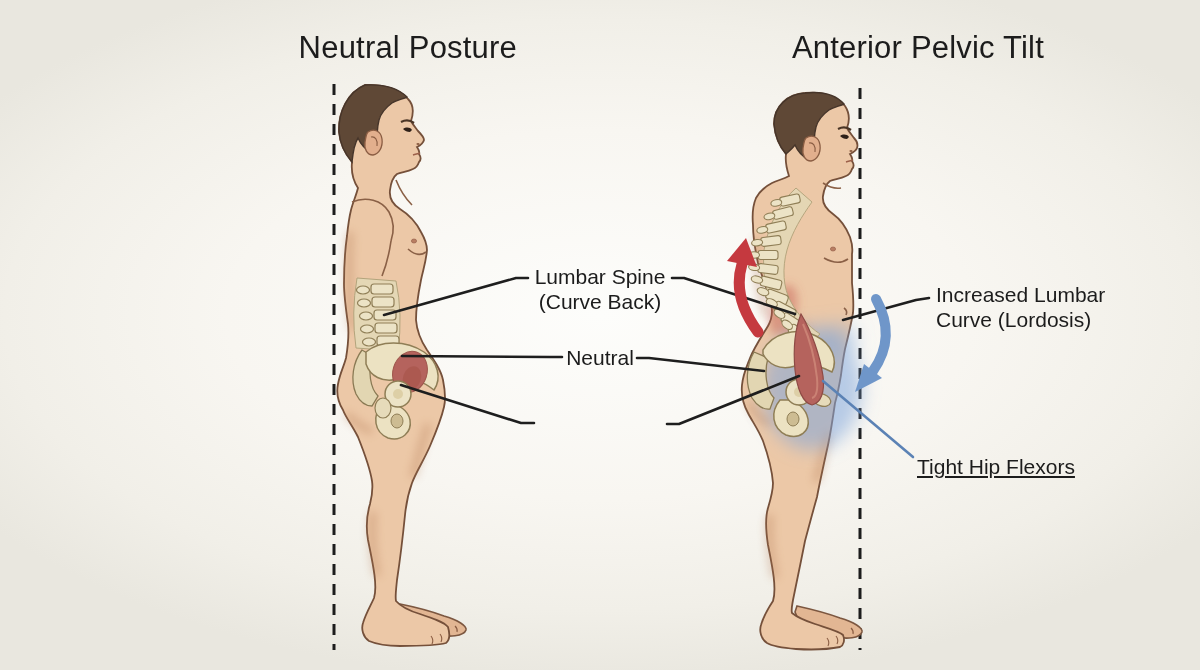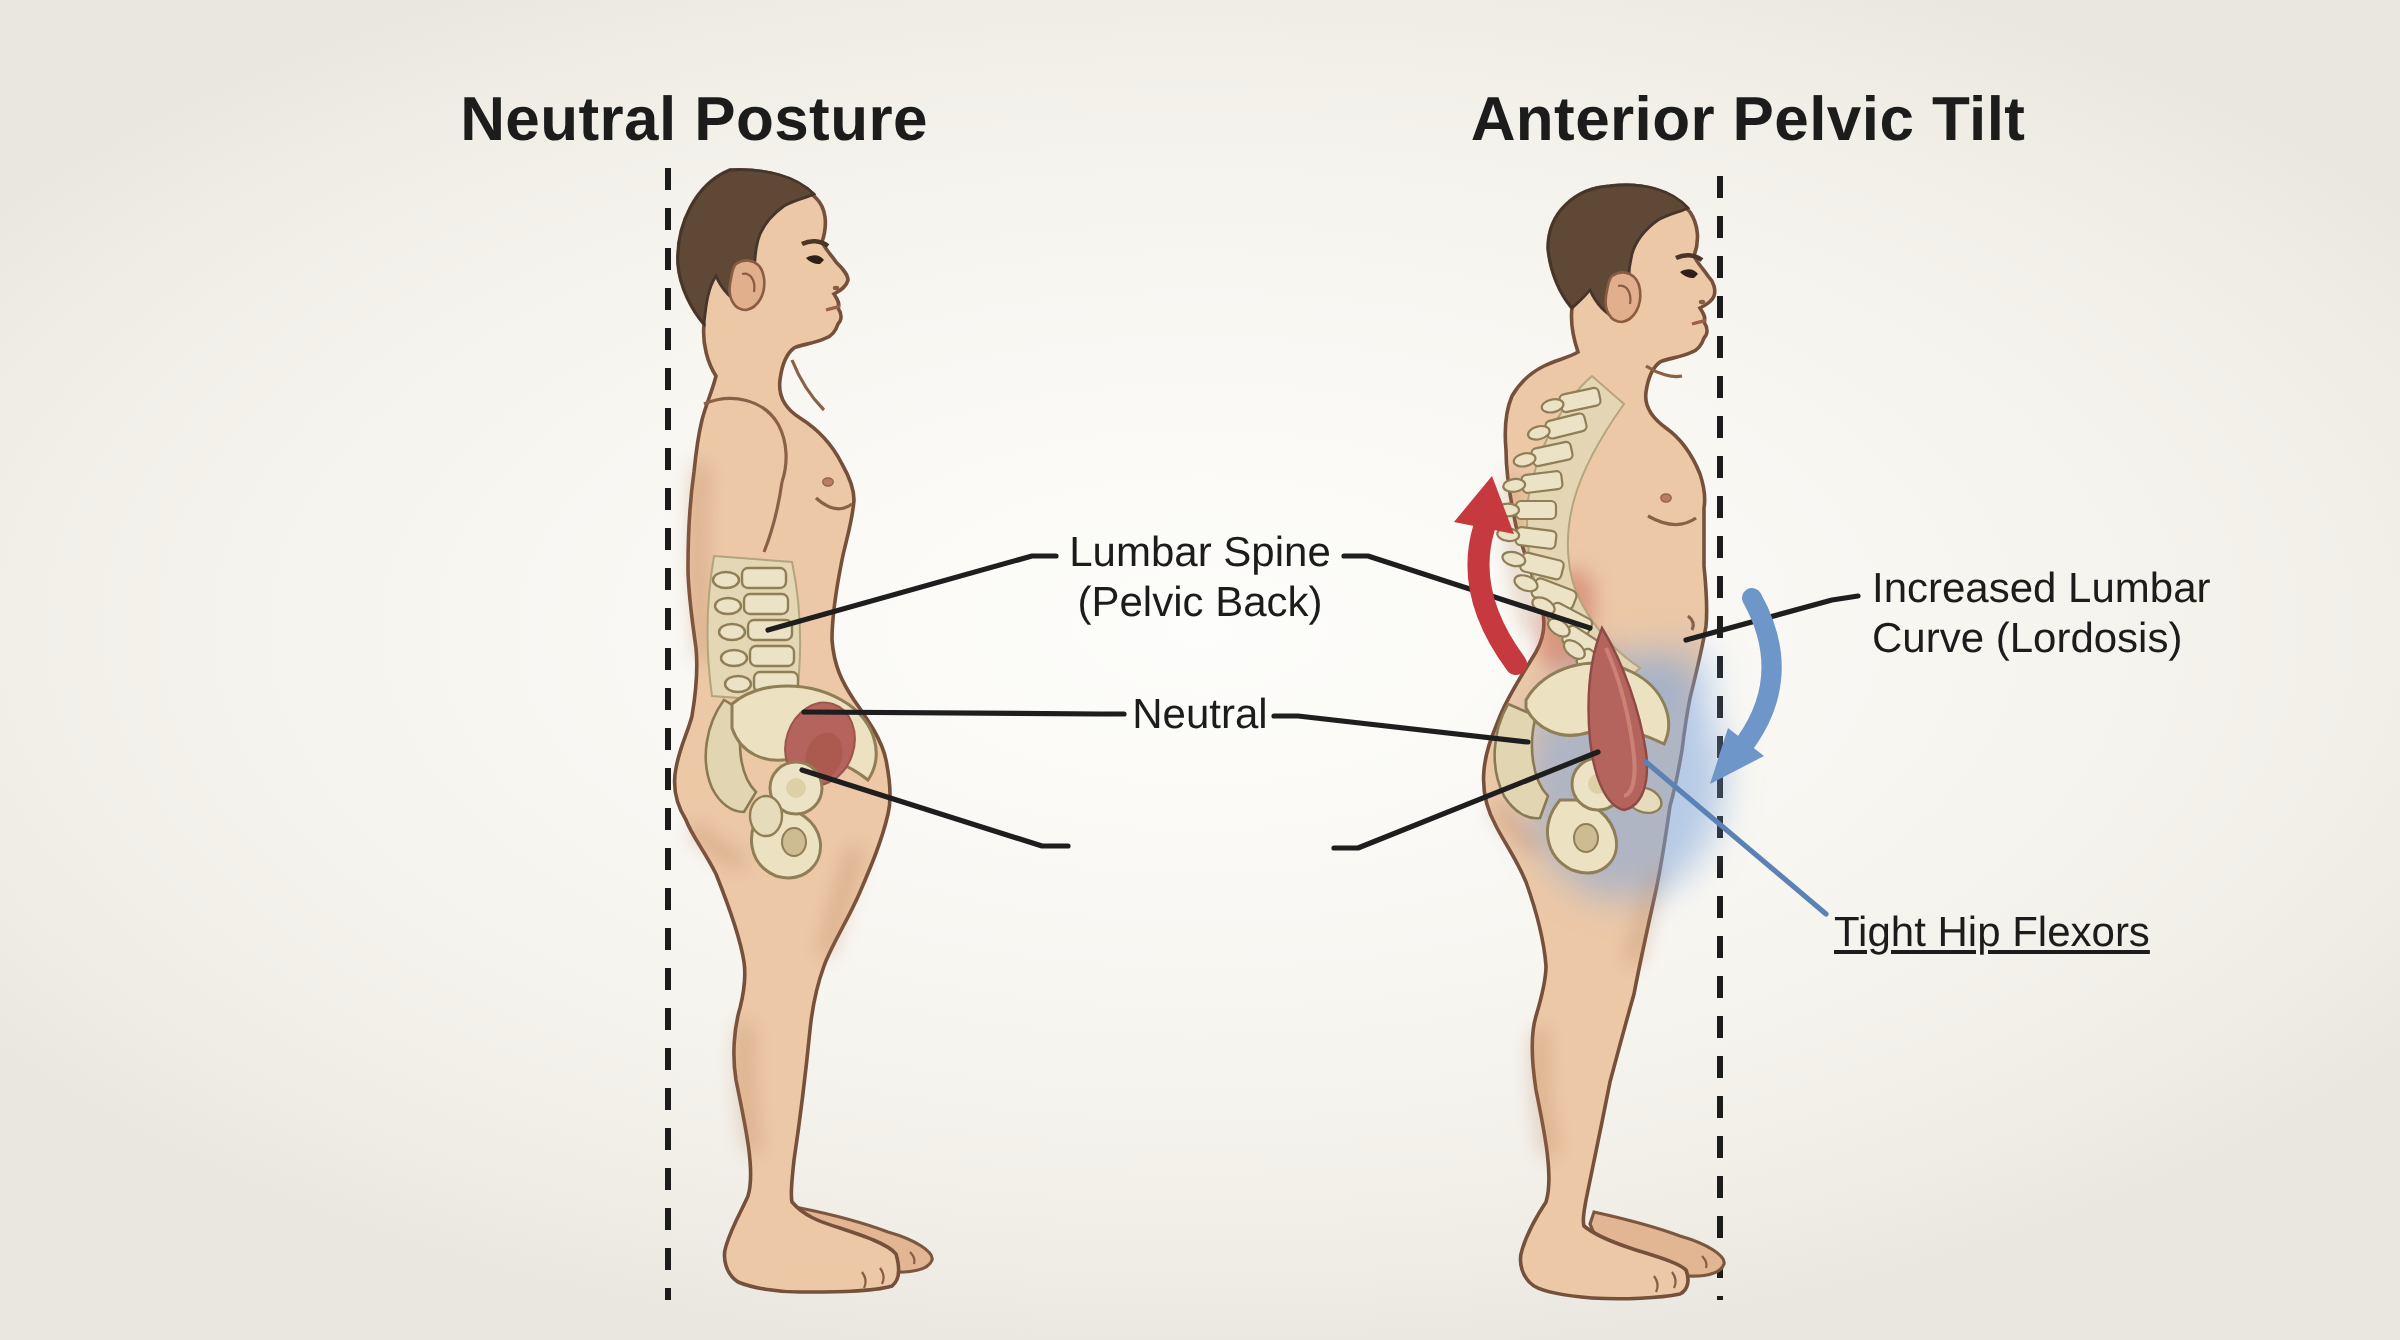--- a/index.html
+++ b/index.html
@@ -1,20 +1,20 @@
 <!DOCTYPE html>
 <html><head>
 <meta charset="utf-8">
 <style>
   html,body{margin:0;padding:0;background:#e9e7df;}
   .stage{position:relative;width:1200px;height:670px;overflow:hidden;
     background:radial-gradient(ellipse 62% 55% at 50% 47%, #fdfdfb 0%, #f8f6f1 50%, #f1efe8 80%, #e9e7df 100%);
     font-family:"Liberation Sans", sans-serif;}
   .artlayer{position:absolute;left:0;top:0;width:1200px;height:670px;}
-  .title{position:absolute;font-weight:bold;font-size:31px;color:#1c1c1c;text-align:center;letter-spacing:.2px;margin-top:12px;}
+  .title{position:absolute;font-weight:normal;font-size:31px;color:#1c1c1c;text-align:right;letter-spacing:.2px;}
   #title-left{left:177px;top:30px;width:340px;}
   #title-right{left:704px;top:30px;width:340px;}
   .lbl{position:absolute;font-size:21px;line-height:25px;color:#1c1c1c;}
   .ctr{text-align:center;}
   #lbl-lumbar{left:505px;top:264px;width:190px;}
   #lbl-pelvis{left:505px;top:345px;width:190px;}
   #lbl-hip{left:505px;top:410px;width:190px;}
   #lbl-lordosis{left:936px;top:282px;width:230px;}
   #lbl-tight{left:917px;top:454px;width:240px;text-decoration:underline;}
 </style>
@@ -263,21 +263,21 @@
       <path d="M 876,299 Q 897,337 873,371" fill="none" stroke-width="10" stroke-linecap="round" stroke="#6f96c9"></path>
       <polygon points="855,392 882,378 864,364" fill="#6f96c9"></polygon>
     </g>
   </svg>
 
   <div class="title" id="title-left">Neutral Posture</div>
   <div class="title" id="title-right">Anterior Pelvic Tilt</div>
 
   <div class="lbl ctr" id="lbl-lumbar">
     <div>Lumbar Spine</div>
-    <div>(Pelvic Back)</div>
+    <div>(Curve Back)</div>
   </div>
 
   <div class="lbl ctr" id="lbl-pelvis">
     <div>Neutral</div>
   </div>
 
 
   <div class="lbl" id="lbl-lordosis">
     <div>Increased Lumbar</div>
     <div>Curve (Lordosis)</div>

